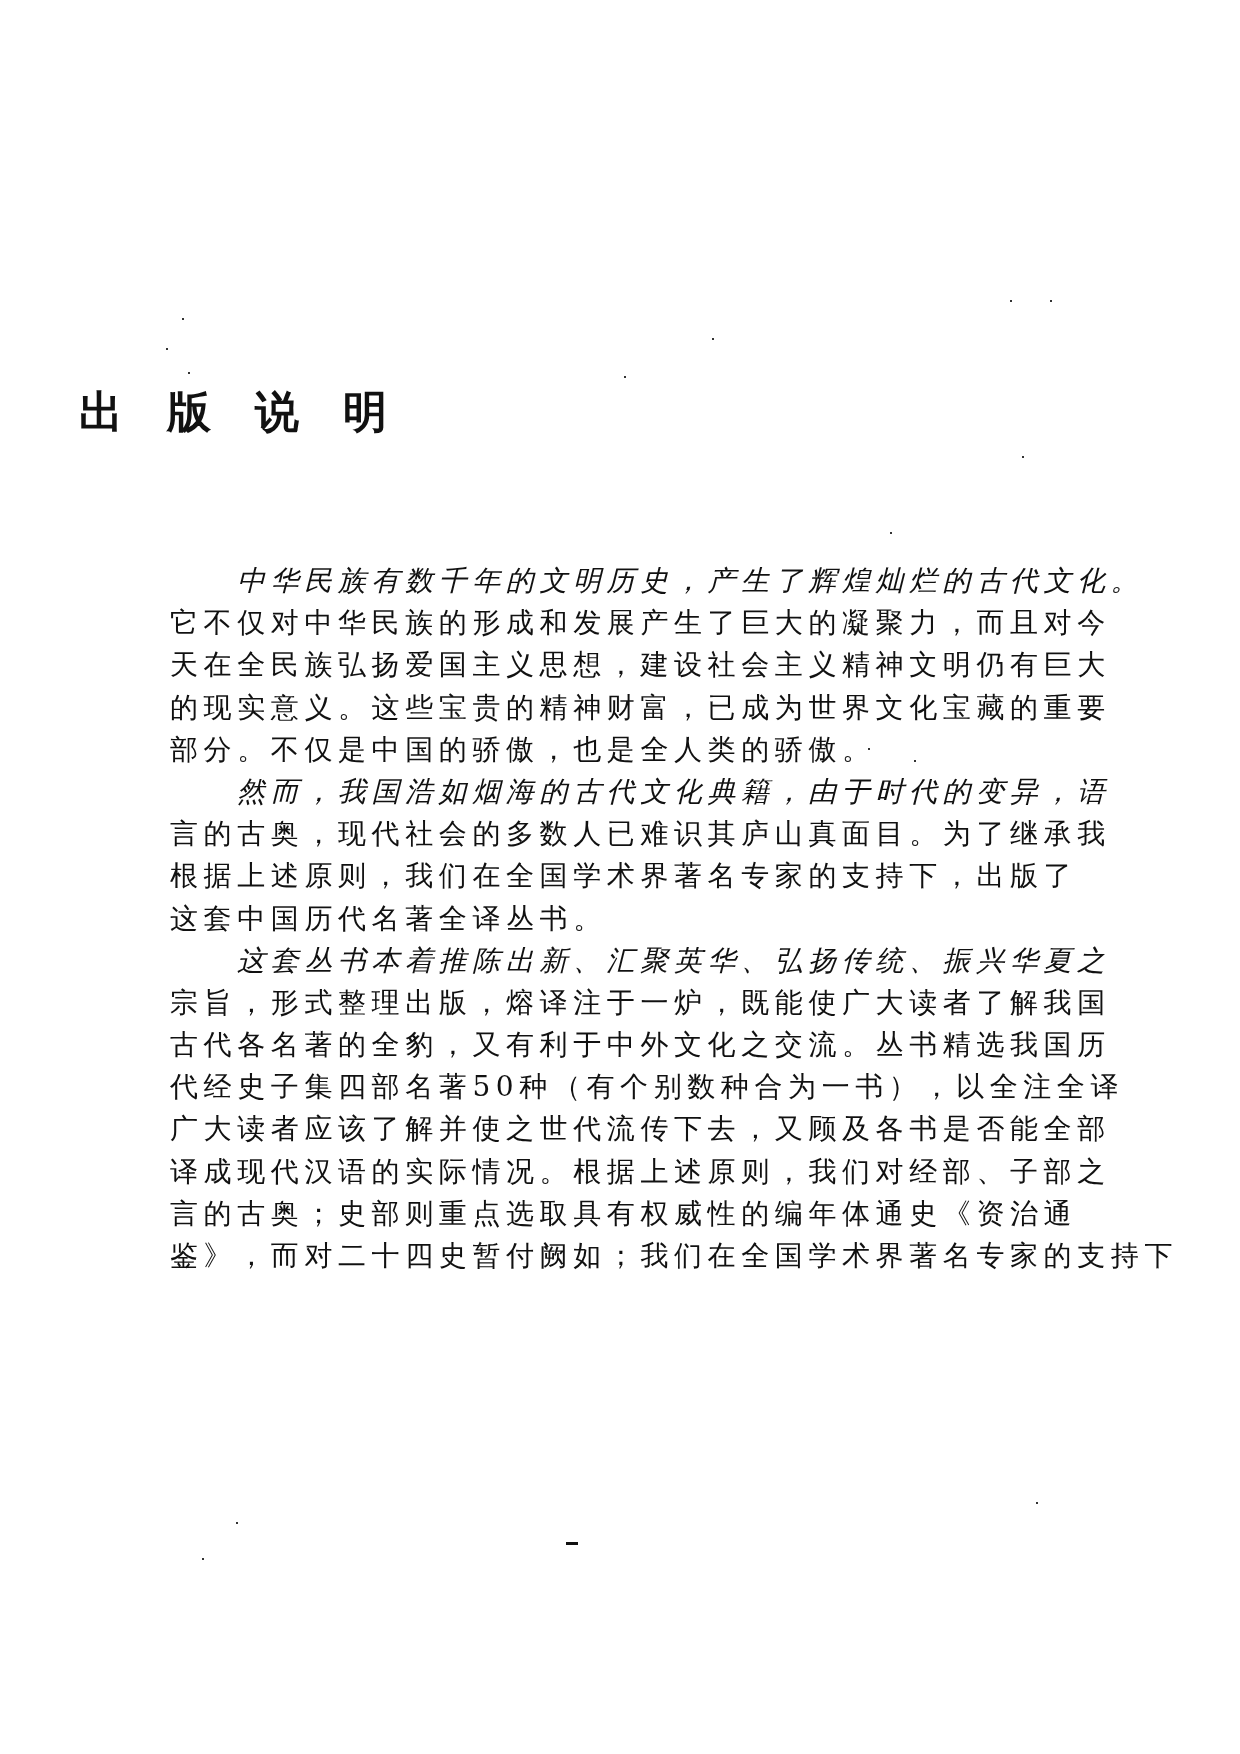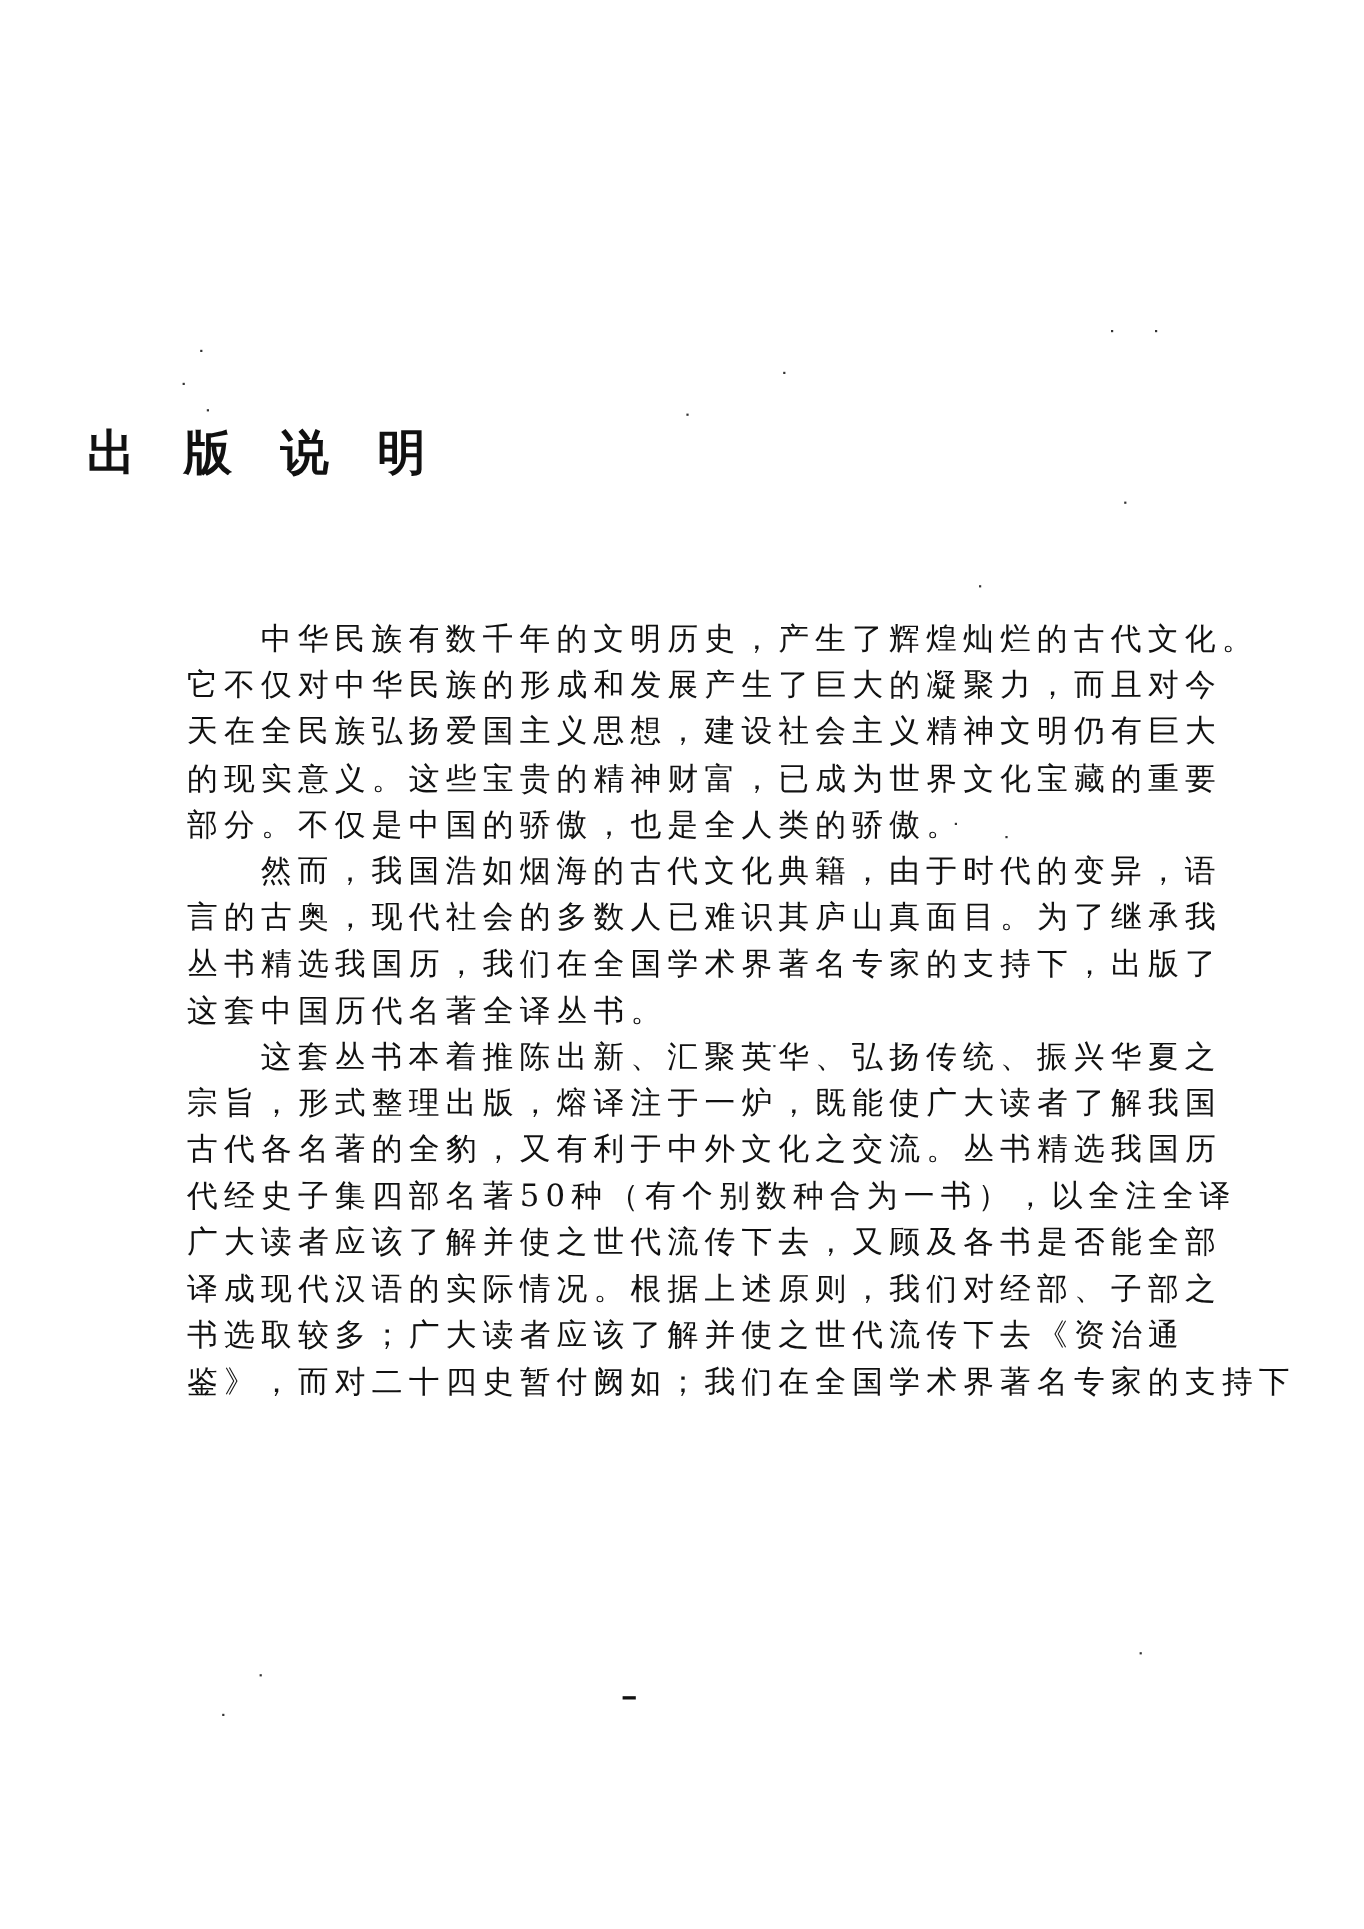--- a/index.html
+++ b/index.html
@@ -49,20 +49,21 @@
       letter-spacing: 5.6px;
       white-space: nowrap;
       text-align: justify;
       text-align-last: justify;
     }
     .line.last {
       text-align-last: left;
     }
     .line.indent {
       padding-left: 67px;
+      font-style: italic;
     }
     .speck {
       position: absolute;
       width: 2px; height: 2px;
       background: #333;
     }
     .page-dash {
       position: absolute;
       left: 566px;
       top: 1542px;
@@ -100,30 +101,30 @@
       <span class="line indent">中华民族有数千年的文明历史，产生了辉煌灿烂的古代文化。</span>
       <span class="line">它不仅对中华民族的形成和发展产生了巨大的凝聚力，而且对今</span>
       <span class="line">天在全民族弘扬爱国主义思想，建设社会主义精神文明仍有巨大</span>
       <span class="line">的现实意义。这些宝贵的精神财富，已成为世界文化宝藏的重要</span>
       <span class="line last">部分。不仅是中国的骄傲，也是全人类的骄傲。</span>
     </div>
 
     <div>
       <span class="line indent">然而，我国浩如烟海的古代文化典籍，由于时代的变异，语</span>
       <span class="line">言的古奥，现代社会的多数人已难识其庐山真面目。为了继承我</span>
-      <span class="line">丛书精选我国历，我们在全国学术界著名专家的支持下，出版了</span>
+      <span class="line">根据上述原则，我们在全国学术界著名专家的支持下，出版了</span>
       <span class="line last">这套中国历代名著全译丛书。</span>
     </div>
 
     <div>
       <span class="line indent">这套丛书本着推陈出新、汇聚英华、弘扬传统、振兴华夏之</span>
       <span class="line">宗旨，形式整理出版，熔译注于一炉，既能使广大读者了解我国</span>
       <span class="line">古代各名著的全豹，又有利于中外文化之交流。丛书精选我国历</span>
       <span class="line">代经史子集四部名著50种（有个别数种合为一书），以全注全译</span>
       <span class="line">广大读者应该了解并使之世代流传下去，又顾及各书是否能全部</span>
       <span class="line">译成现代汉语的实际情况。根据上述原则，我们对经部、子部之</span>
-      <span class="line">书选取较多；广大读者应该了解并使之世代流传下去《资治通</span>
+      <span class="line">言的古奥；史部则重点选取具有权威性的编年体通史《资治通</span>
       <span class="line">鉴》，而对二十四史暂付阙如；我们在全国学术界著名专家的支持下</span>
     </div>
   </div>
 
   <div class="page-dash" title=""></div>
 </div>
 
 </body></html>

